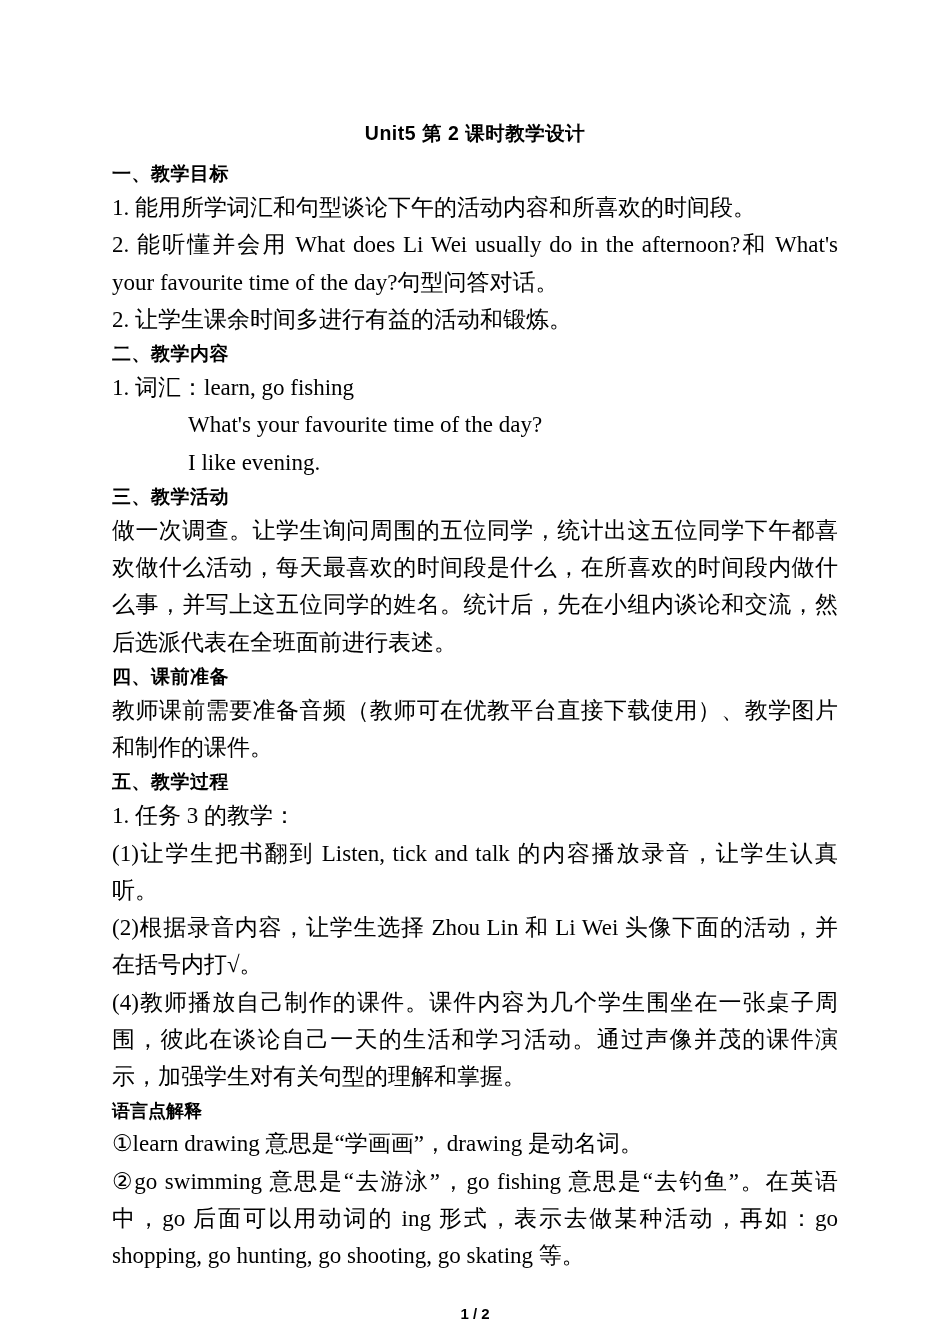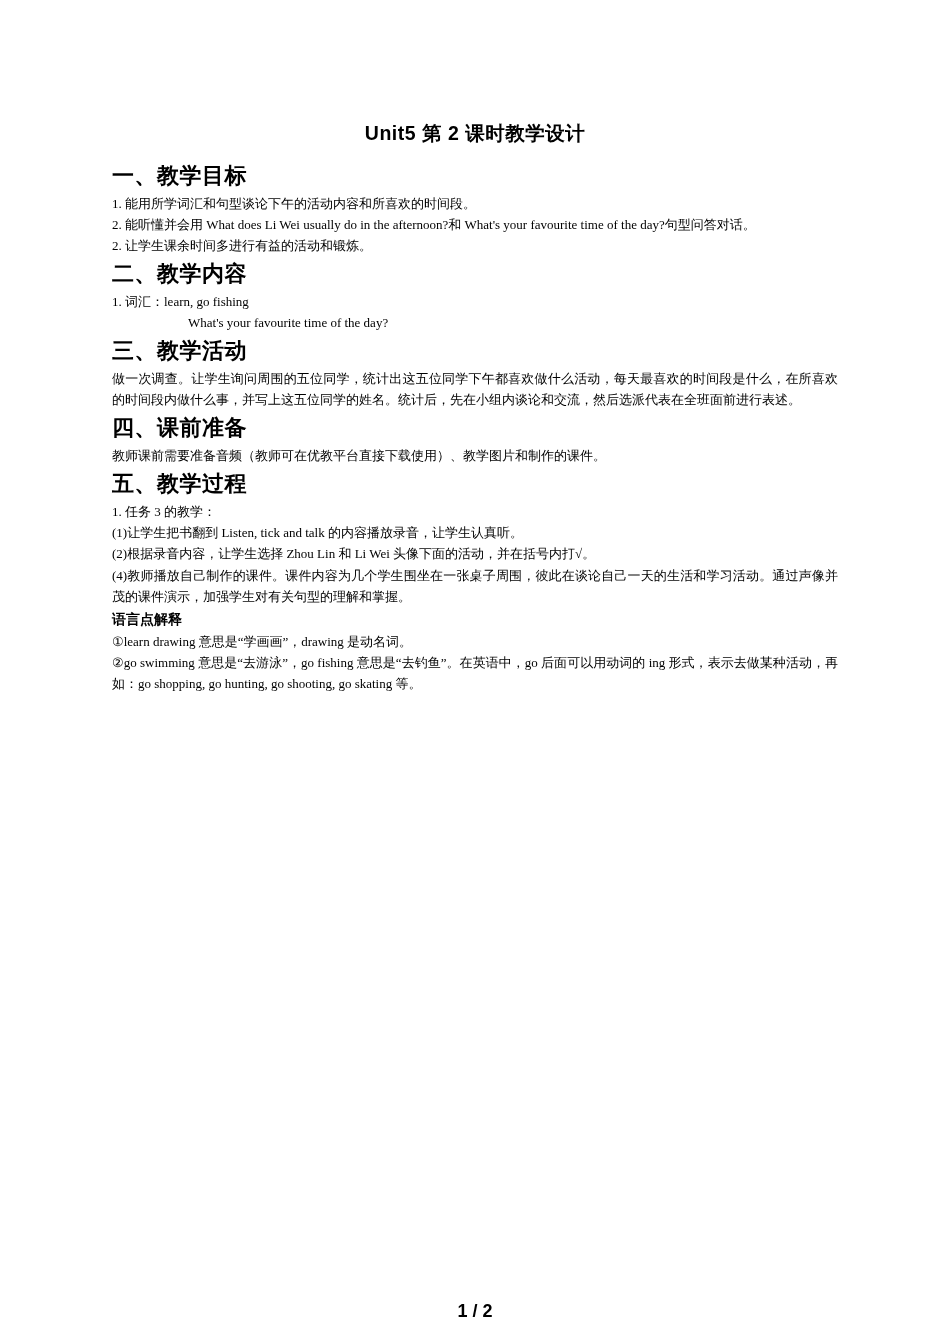--- a/index.html
+++ b/index.html
@@ -25,67 +25,68 @@
   .doc-title {
     text-align: center;
     font-weight: bold;
     font-size: 19.5px;
     font-family: "Liberation Sans", sans-serif;
     letter-spacing: 0.5px;
     margin: 0 0 14px 0;
   }
   .section-heading {
     font-weight: bold;
-    font-size: 22px;
+    font-size: 19px;
     font-family: "Liberation Sans", sans-serif;
     margin: 3px 0 2px 0;
     letter-spacing: 0.5px;
   }
   .para {
-    font-size: 13px;
+    font-size: 23px;
     line-height: 1.62;
     margin: 0;
     text-align: justify;
     text-justify: inter-ideograph;
   }
   .para.indent-block {
     margin-left: 76px;
   }
   .sub-heading {
     font-weight: bold;
-    font-size: 14px;
+    font-size: 18px;
     font-family: Liberation Serif, serif;
     margin: 4px 0 2px 0;
   }
   .footer {
     position: absolute;
     bottom: 34px;
     left: 0;
     width: 950px;
     text-align: center;
-    font-size: 18px;
+    font-size: 15px;
     font-weight: bold;
     font-family: "Liberation Sans", sans-serif;
   }
 </style>
 </head>
 <body>
 
 <div class="page">
 
   <div class="doc-title">Unit5 第 2 课时教学设计</div>
 
   <div class="section-heading">一、教学目标</div>
   <p class="para">1. 能用所学词汇和句型谈论下午的活动内容和所喜欢的时间段。</p>
   <p class="para">2. 能听懂并会用 What does Li Wei usually do in the afternoon?和 What's your favourite time of the day?句型问答对话。</p>
   <p class="para">2. 让学生课余时间多进行有益的活动和锻炼。</p>
 
   <div class="section-heading">二、教学内容</div>
   <p class="para">1. 词汇：learn, go fishing</p>
   <p class="para indent-block">What's your favourite time of the day?</p>
+  <p class="para indent-block">I like evening.</p>
 
   <div class="section-heading">三、教学活动</div>
   <p class="para">做一次调查。让学生询问周围的五位同学，统计出这五位同学下午都喜欢做什么活动，每天最喜欢的时间段是什么，在所喜欢的时间段内做什么事，并写上这五位同学的姓名。统计后，先在小组内谈论和交流，然后选派代表在全班面前进行表述。</p>
 
   <div class="section-heading">四、课前准备</div>
   <p class="para">教师课前需要准备音频（教师可在优教平台直接下载使用）、教学图片和制作的课件。</p>
 
   <div class="section-heading">五、教学过程</div>
   <p class="para">1. 任务 3 的教学：</p>
   <p class="para">(1)让学生把书翻到 Listen, tick and talk 的内容播放录音，让学生认真听。</p>

